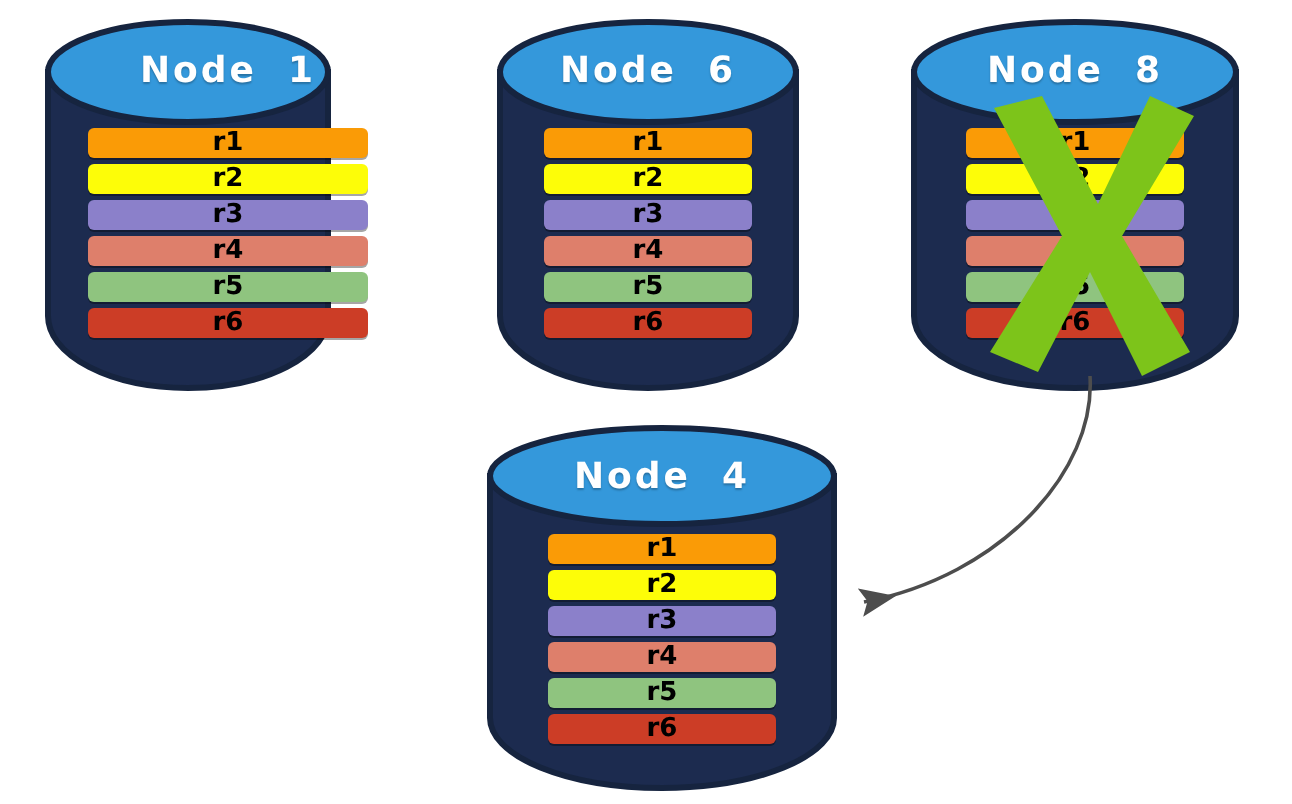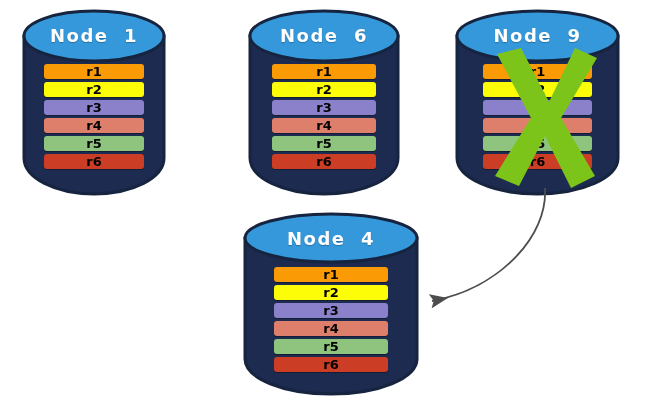--- a/index.html
+++ b/index.html
@@ -78,21 +78,21 @@
     width: 646px;
     height: 402px;
     pointer-events: none;
   }
 </style>
 </head>
 <body>
 
 <div id="canvas">
 
-  <div class="node" style="left:22px; top:8px; width:144px; height:182px;">
+  <div class="node" style="left:22px; top:8px; width:144px; height:182px;padding-left:40px;">
     <svg class="node-svg" width="144" height="182" viewBox="0 0 144 182">
       <path d="M2,28 L2,150 A70,36 0 0,0 142,150 L142,28 Z" fill="#1c2b4f" stroke="#16243f" stroke-width="3"></path>
       <ellipse cx="72" cy="28" rx="70" ry="25" fill="#3498db" stroke="#16243f" stroke-width="3"></ellipse>
     </svg>
     <div class="node-title" style="top:17px; font-size:18px;">Node  1</div>
     <div class="rec-list" style="top:56px; padding:0 22px;">
       <div class="rec" style="background:#fa9b06; height:15px; margin-bottom:3px; font-size:13px;">
         <span class="rec-label">r1</span>
       </div>
       <div class="rec" style="background:#fdfd08; height:15px; margin-bottom:3px; font-size:13px;">
@@ -139,21 +139,21 @@
         <span class="rec-label">r6</span>
       </div>
     </div>
   </div>
 
   <div class="node" style="left:455px; top:8px; width:165px; height:182px;">
     <svg class="node-svg" width="165" height="182" viewBox="0 0 165 182">
       <path d="M2,28 L2,150 A80.5,36 0 0,0 163,150 L163,28 Z" fill="#1c2b4f" stroke="#16243f" stroke-width="3"></path>
       <ellipse cx="82.5" cy="28" rx="80.5" ry="25" fill="#3498db" stroke="#16243f" stroke-width="3"></ellipse>
     </svg>
-    <div class="node-title" style="top:17px; font-size:18px;">Node  9</div>
+    <div class="node-title" style="top:17px; font-size:18px;">Node  8</div>
     <div class="rec-list" style="top:56px; padding:0 28px;">
       <div class="rec" style="background:#fa9b06; height:15px; margin-bottom:3px; font-size:13px;">
         <span class="rec-label">r1</span>
       </div>
       <div class="rec" style="background:#fdfd08; height:15px; margin-bottom:3px; font-size:13px;">
         <span class="rec-label">r2</span>
       </div>
       <div class="rec" style="background:#8b80ca; height:15px; margin-bottom:3px; font-size:13px;">
         <span class="rec-label">r3</span>
       </div>

